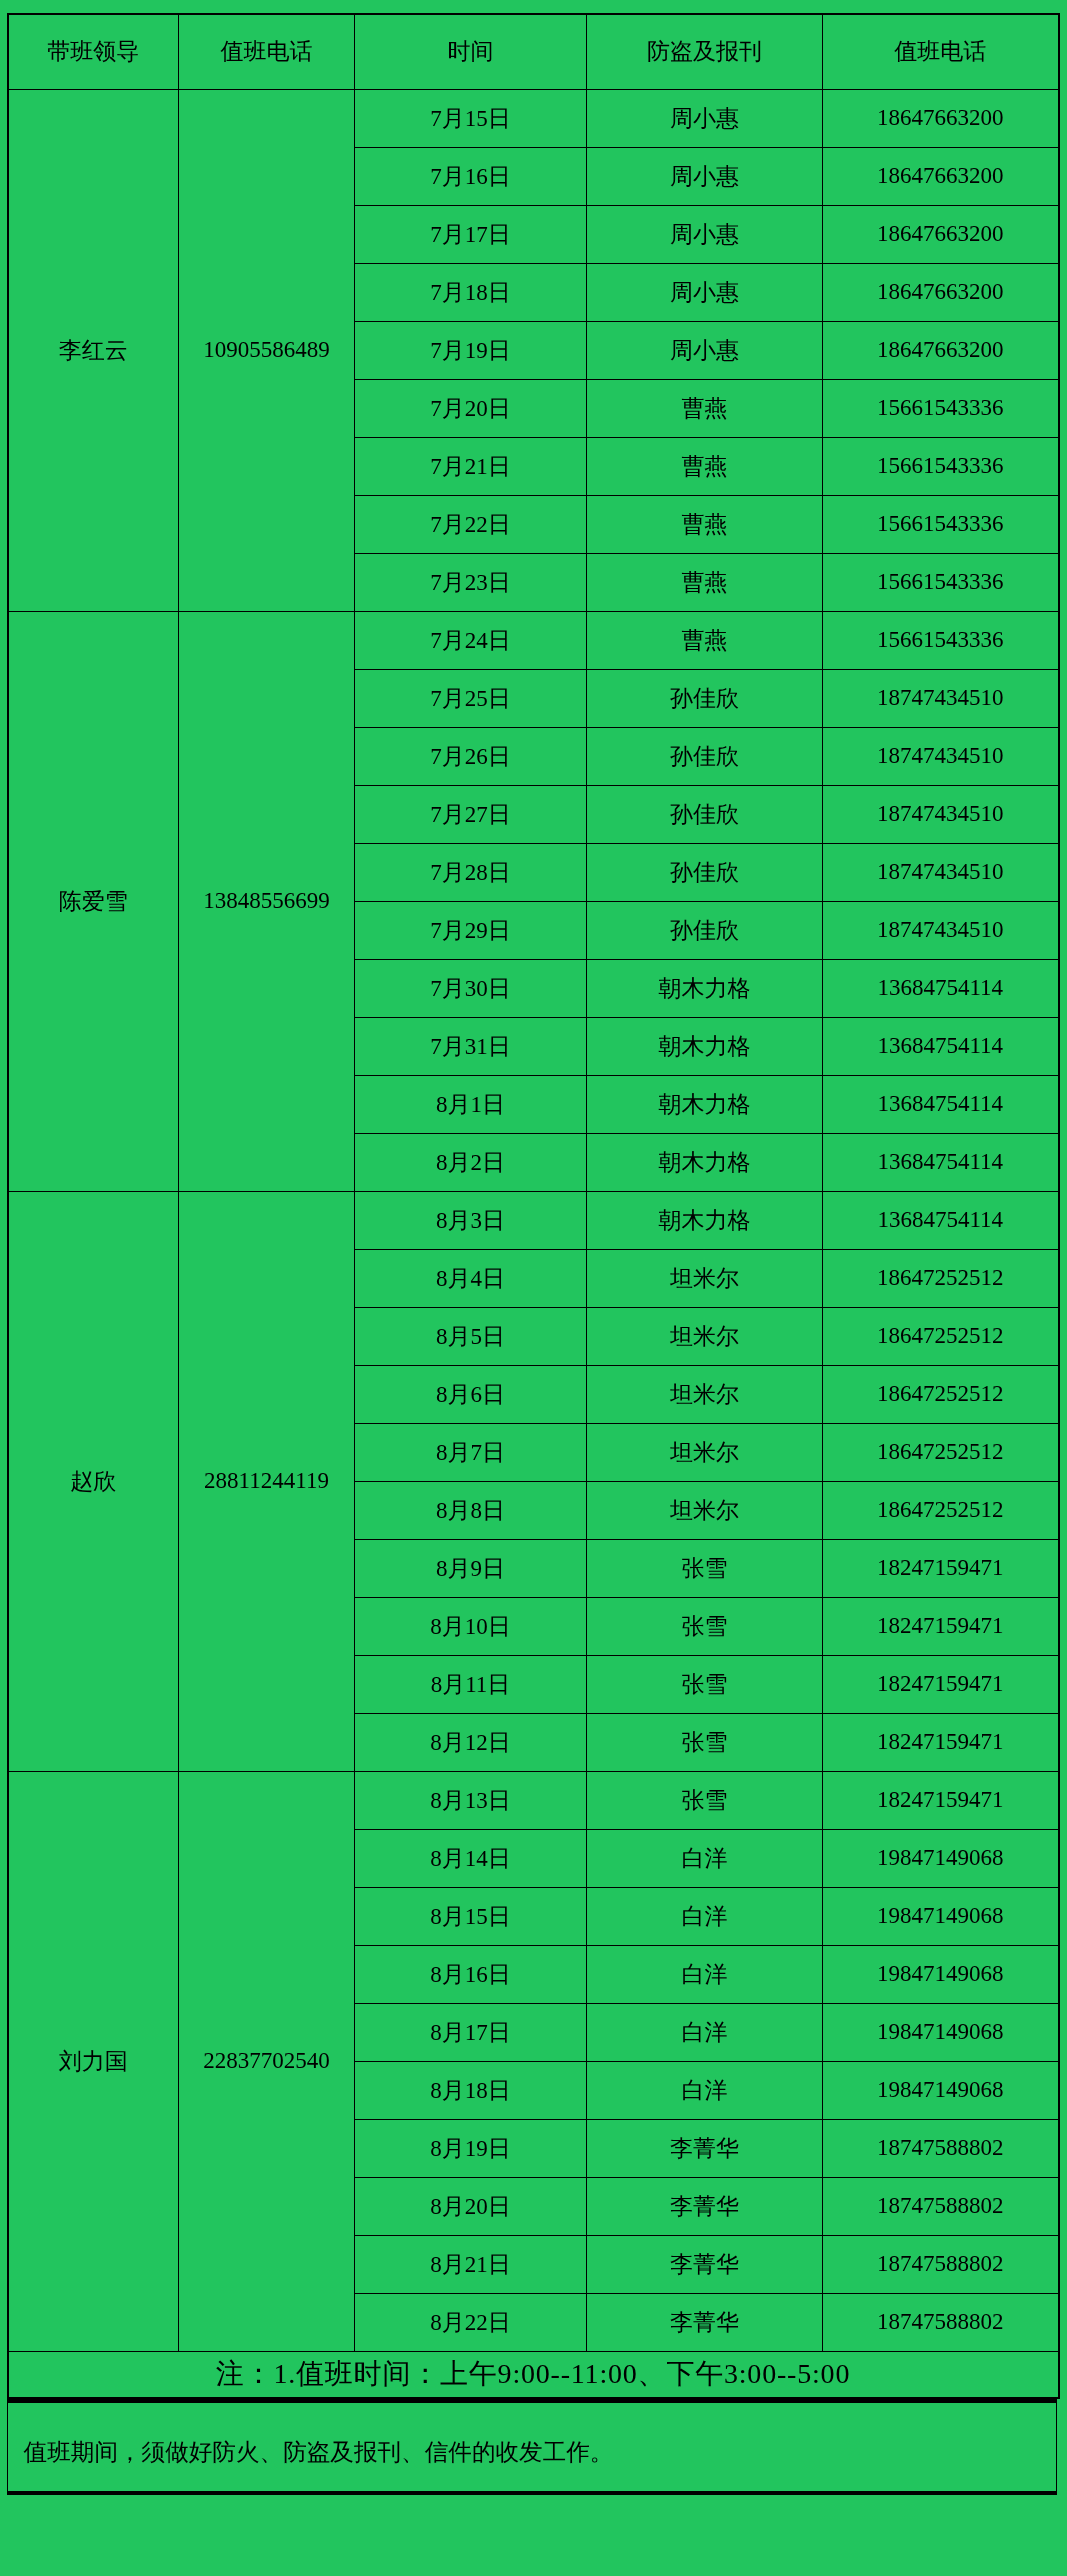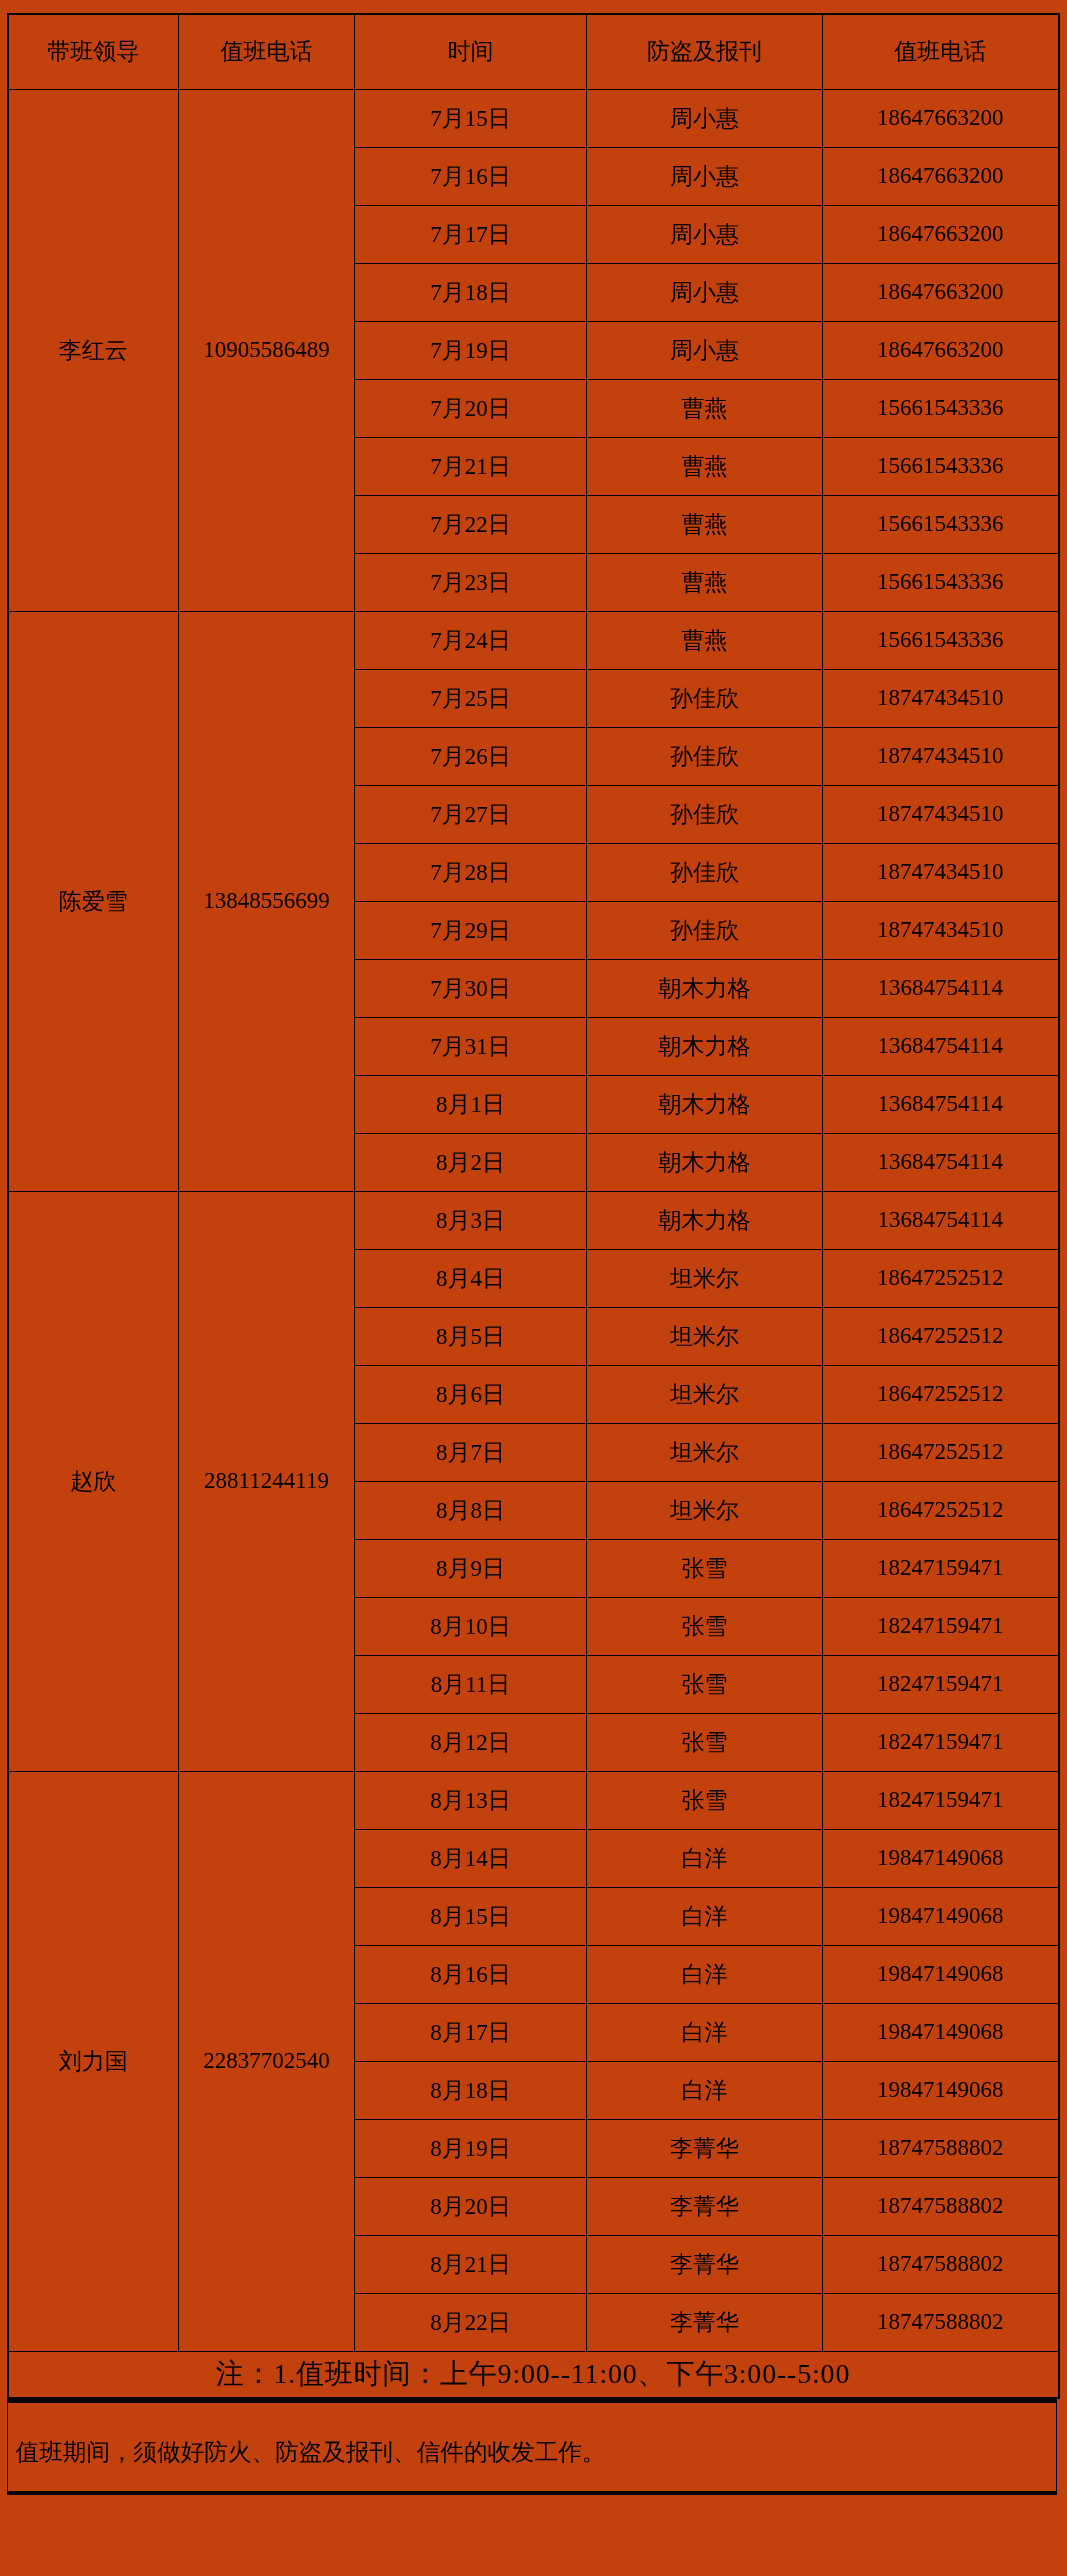--- a/index.html
+++ b/index.html
@@ -6,21 +6,21 @@
     margin: 0;
     padding: 0;
     background: #ffffff;
     color: #000000;
     font-family: "Liberation Serif", "DejaVu Serif", serif;
   }
   .page {
     position: relative;
     width: 1068px;
     height: 2576px;
-    background: #c2410c;
+    background: #22c55e;
     box-sizing: border-box;
     padding: 13px 0 0 6.5px;
   }
   table.roster {
     border-collapse: collapse;
     table-layout: fixed;
     width: 1050px;
     border: 2.4px solid #000;
   }
   table.roster th,
@@ -41,21 +41,21 @@
     box-sizing: border-box;
     width: 1050px;
     border: 1.6px solid #000;
     border-top-width: 4.1px;
     border-bottom-width: 4.1px;
     padding: 34px 16.3px 24.4px 8.1px;
     font-size: 23.6px;
     line-height: 30px;
     text-align: left;
   }
-  .footer-box div { white-space: nowrap; }
+  .footer-box div { white-space: nowrap; margin-left: 8px; }
 </style>
 </head>
 <body>
 
 <div class="page">
 
   <table class="roster">
     <colgroup>
       <col style="width:171px">
       <col style="width:176px">

